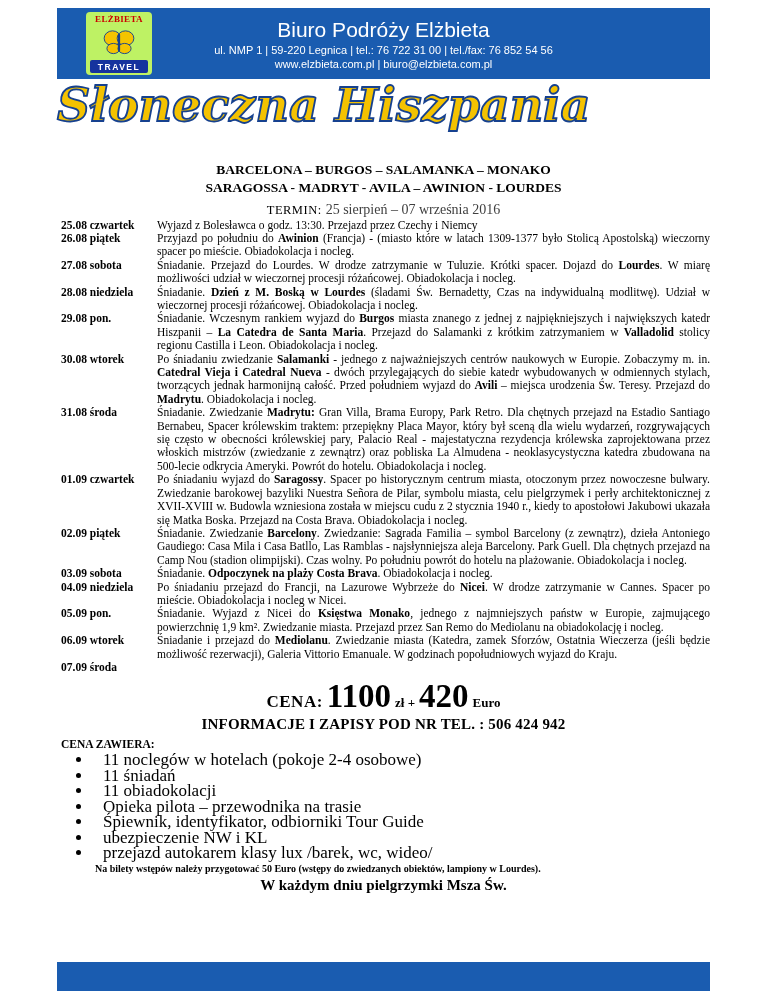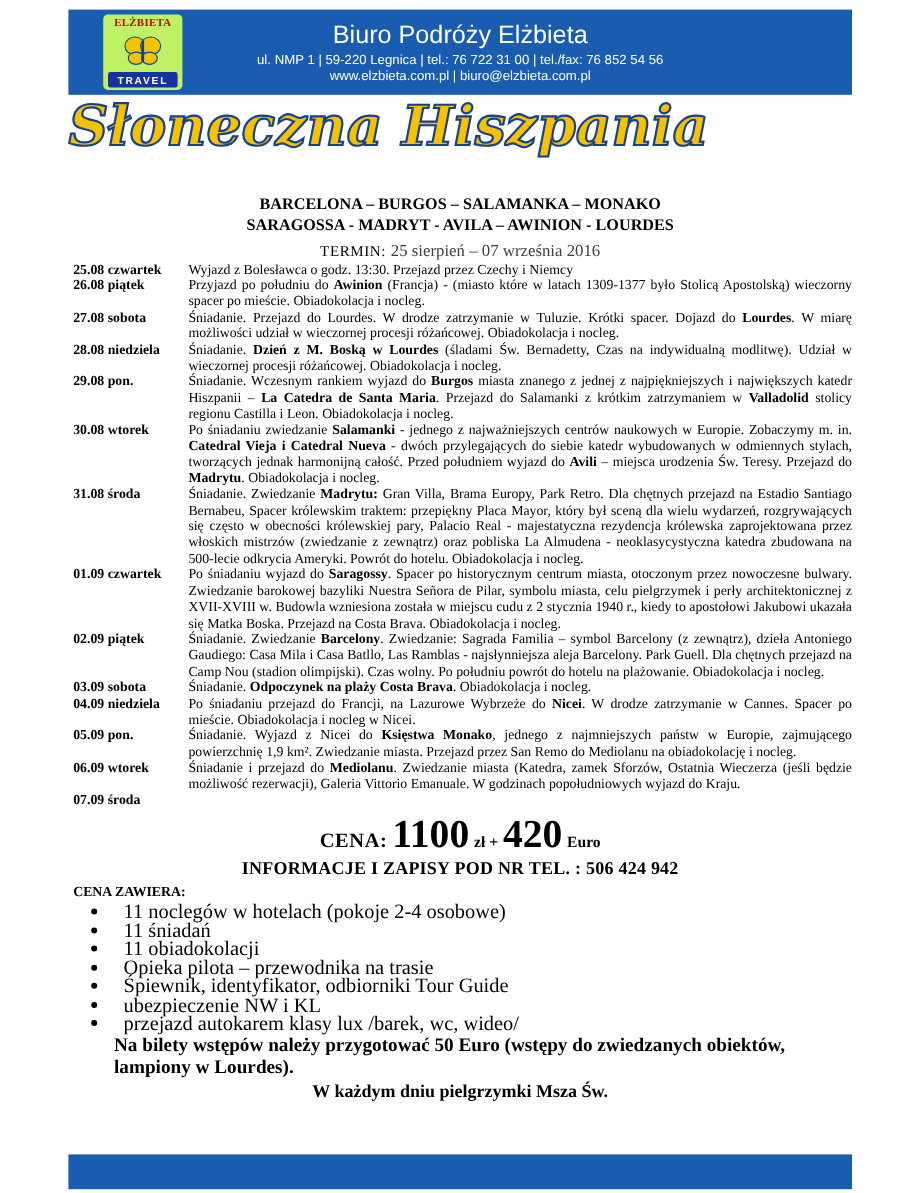--- a/index.html
+++ b/index.html
@@ -52,21 +52,21 @@
   .price-line { text-align: center; margin-top: 4px; }
   .price-label { font-size: 17px; font-weight: bold; letter-spacing: 0.5px; }
   .price-big { font-size: 33px; font-weight: bold; }
   .price-small { font-size: 13px; font-weight: bold; }
   .info-line { text-align: center; font-weight: bold; font-size: 15px; margin-top: 1px; letter-spacing: 0.2px; }
 
   .includes-label { font-weight: bold; font-size: 11.5px; margin-top: 5px; margin-left: 4px; }
   .includes-list { list-style: disc; margin: 2px 0 0 0; padding-left: 36px; }
   .includes-list li { font-size: 17px; line-height: 15.5px; padding-left: 10px; }
 
-  .note-line { font-weight: bold; font-size: 16px; margin-top: 2px; margin-left: 38px; }
+  .note-line { font-weight: bold; font-size: 10px; margin-top: 2px; margin-left: 38px; }
   .closing-line { text-align: center; font-weight: bold; font-size: 15px; margin-top: 3px; }
 
   .footer-bar { position: absolute; left: 57px; right: 58px; bottom: 3px; height: 29px; background: #1a5cb0; }
 </style>
 </head>
 <body>
 
 <div class="page">
 
   <header class="header-bar">

